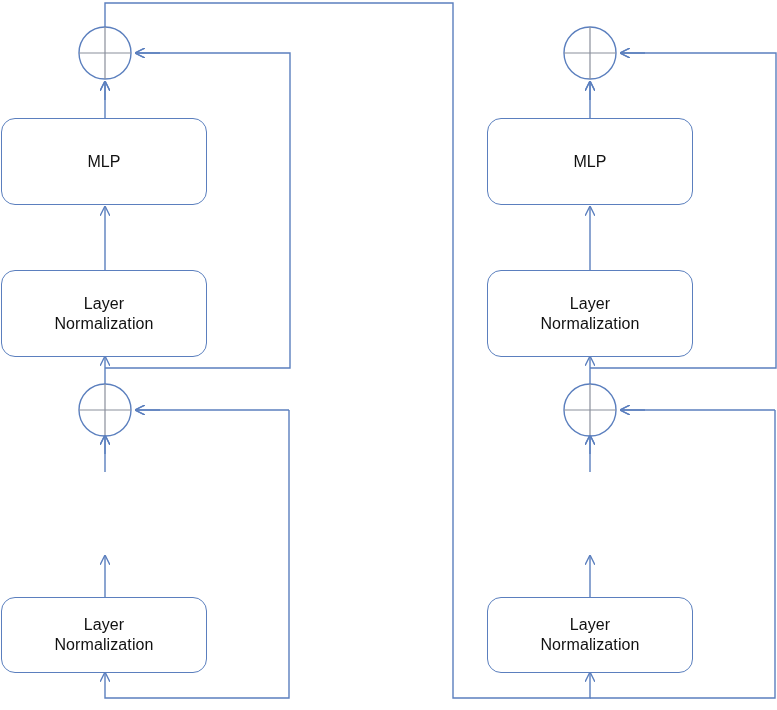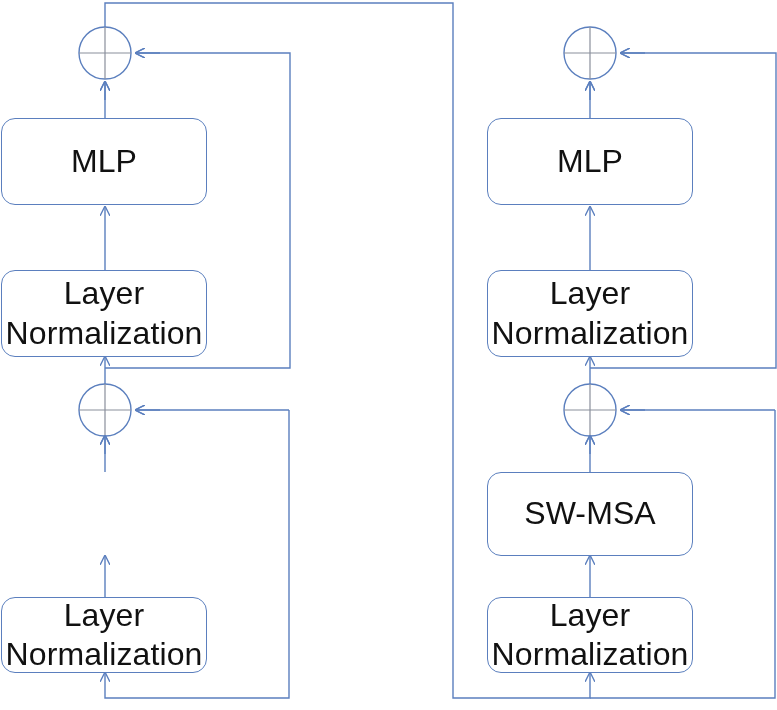--- a/index.html
+++ b/index.html
@@ -28,21 +28,21 @@
     position: absolute;
     box-sizing: border-box;
     border: 1.3px solid #5b7fbe;
     border-radius: 14px;
     background: #ffffff;
     display: flex;
     align-items: center;
     justify-content: center;
     text-align: center;
     color: #111111;
-    font-size: 32px;
+    font-size: 16px;
     line-height: 1.22;
     letter-spacing: 0.1px;
     font-family: "Liberation Sans", sans-serif;
   }
   .node-label {
     display: block;
     white-space: pre-line;
     padding: 0 6px;
   }
 </style>
@@ -137,22 +137,19 @@
 
   <div class="node-box" style="left:487px; top:118px; width:206px; height:87px;">
     <span class="node-label">MLP</span>
   </div>
 
   <div class="node-box" style="left:487px; top:270px; width:206px; height:87px;">
     <span class="node-label">Layer
 Normalization</span>
   </div>
 
-  <div class="node-box" style="left:487px; top:472px; width:206px; height:84px;">
-    <span class="node-label">SW-MSA</span>
-  </div>
 
   <div class="node-box" style="left:487px; top:597px; width:206px; height:76px;">
     <span class="node-label">Layer
 Normalization</span>
   </div>
 
 </div>
 
 </body></html>

